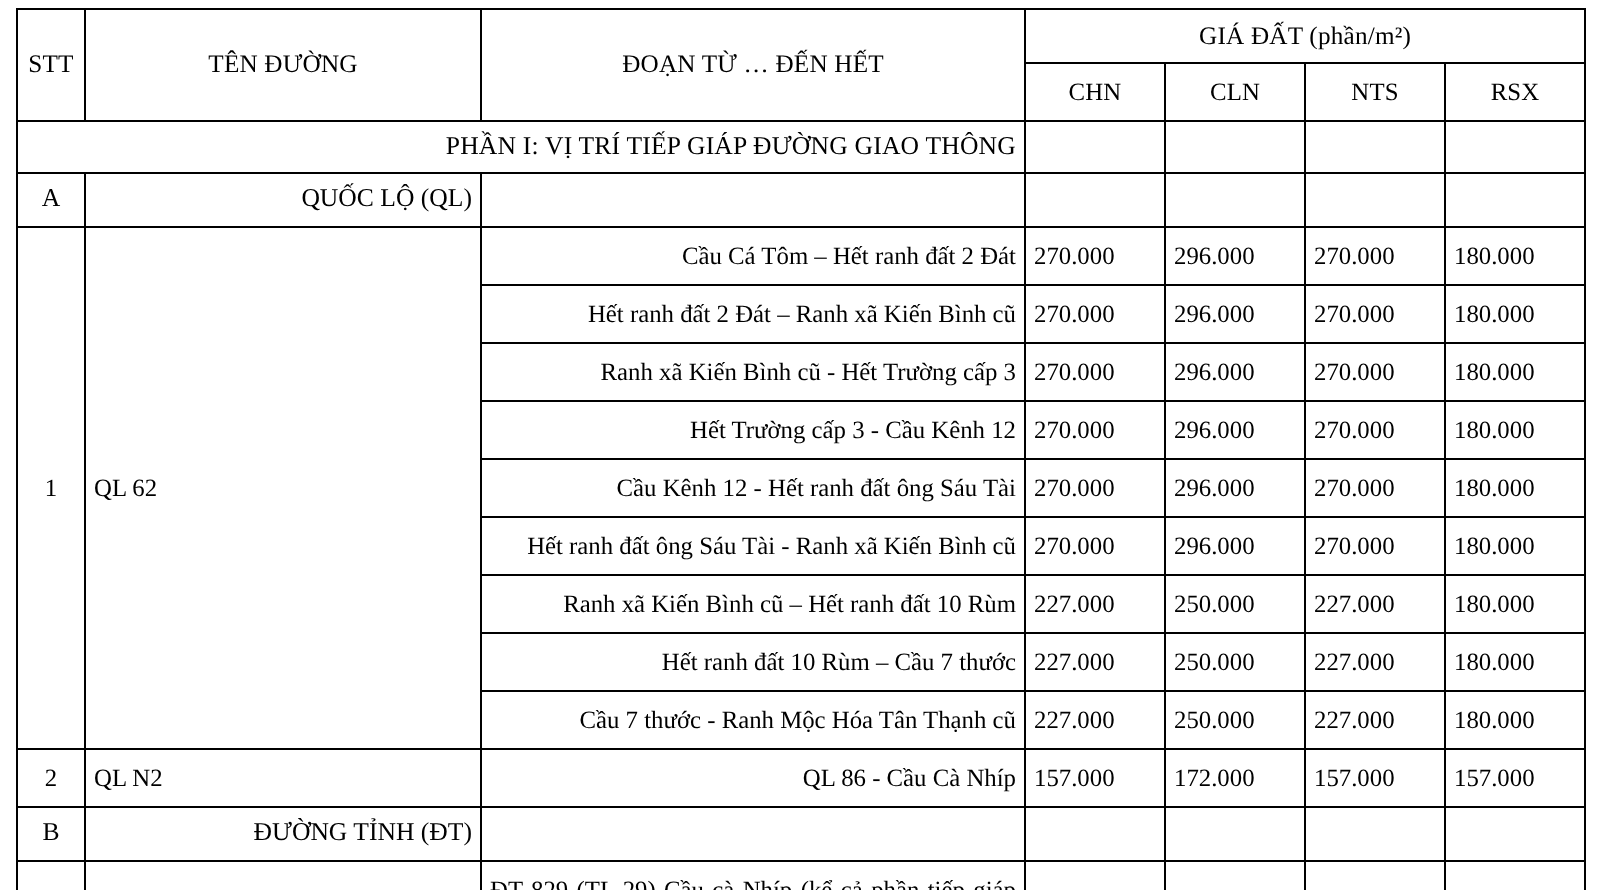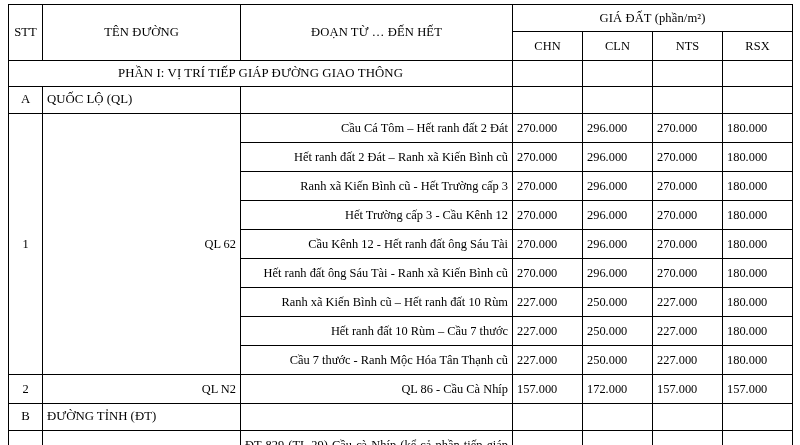--- a/index.html
+++ b/index.html
@@ -59,47 +59,47 @@
   th.hd-stt    { height: 48px; margin-left: 38px; }
   th.hd-name   { }
   th.hd-seg    { }
   th.hd-price  { height: 22px; }
   th.hd-sub    { height: 24px; font-size: 12.4px; }
 
   
   td.part-row {
     font-weight: bold;
     font-size: 12.8px;
-    text-align: center;
+    text-align: right;
     height: 21px;
     padding-left: 6px;
     letter-spacing: 0.1px;
   }
   td.sec-letter {
     font-weight: bold;
     text-align: center;
     font-size: 12.8px;
   }
   td.sec-title {
     font-weight: bold;
-    text-align: left;
+    text-align: right;
     font-size: 12.8px;
     padding-left: 7px;
     height: 22px;
     margin-left: 36px;
   }
   td.blank-cell { }
 
   
   td.idx {
     text-align: center;
     font-size: 12.4px;
   }
   td.road {
-    text-align: right;
+    text-align: left;
     padding-left: 7px;
     font-size: 12.4px;
   }
   td.seg {
     text-align: right;
     padding-left: 6px;
     padding-right: 6px;
     height: 24px;
     font-size: 12.4px;
   }

